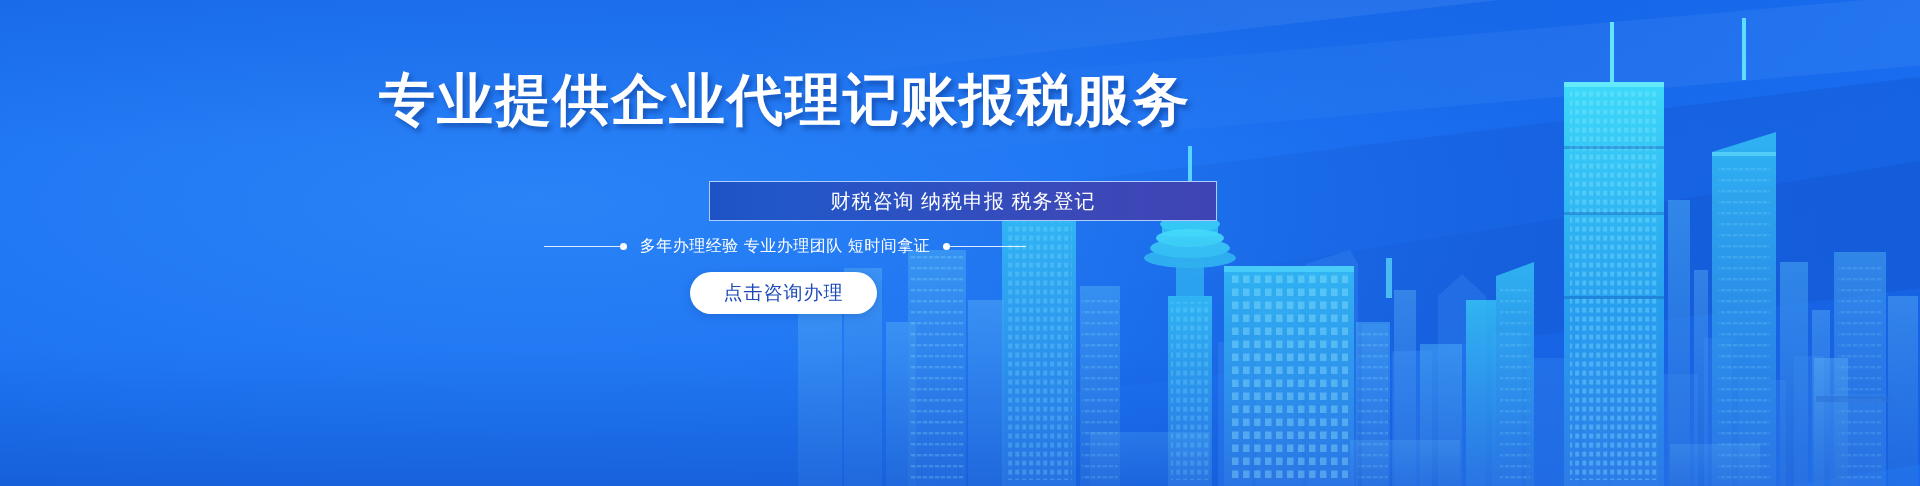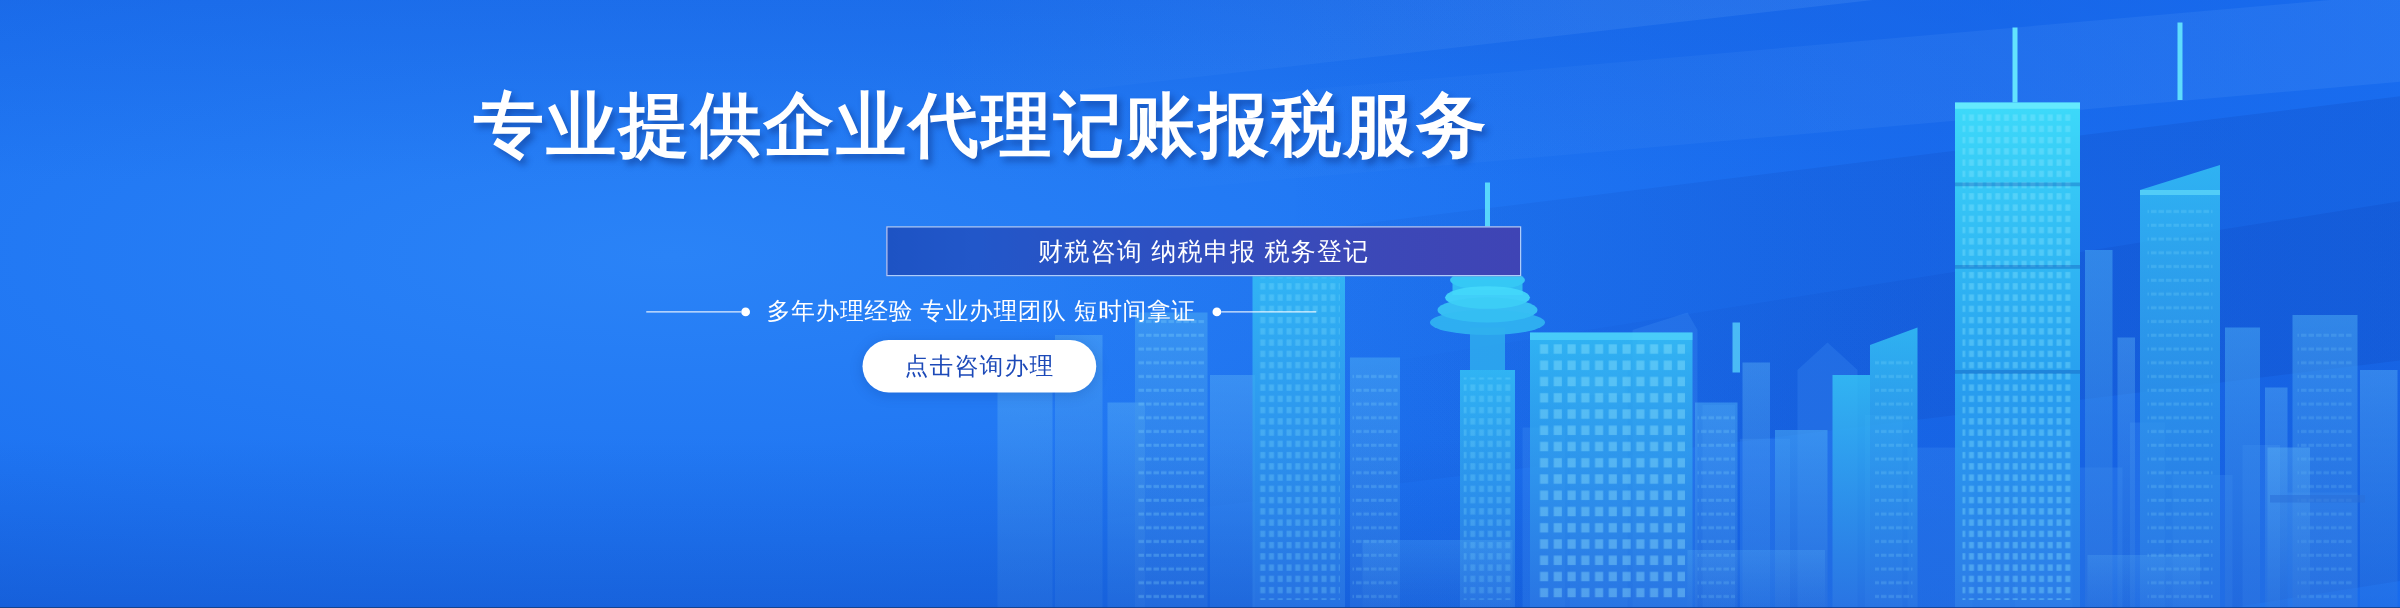--- a/index.html
+++ b/index.html
@@ -164,21 +164,21 @@
     width: 76px; height: 1px;
     background: rgba(255,255,255,0.85);
   }
   .deco-dot {
     width: 7px; height: 7px;
     border-radius: 50%;
     background: #ffffff;
   }
   .tagline-text {
     color: #ffffff;
-    font-size: 19px;
+    font-size: 16px;
     letter-spacing: 0.5px;
     white-space: nowrap;
   }
 
   .cta-button {
     position: absolute;
     left: 690px; top: 272px;
     width: 187px; height: 42px;
     border: none;
     border-radius: 21px;

